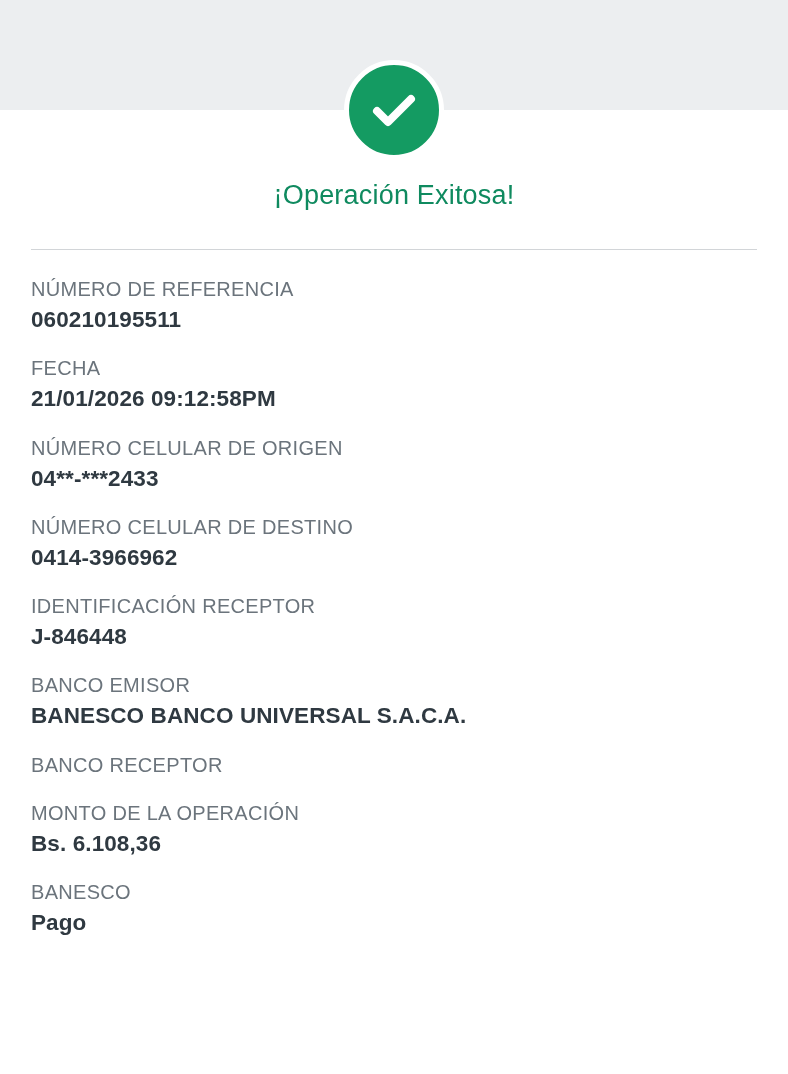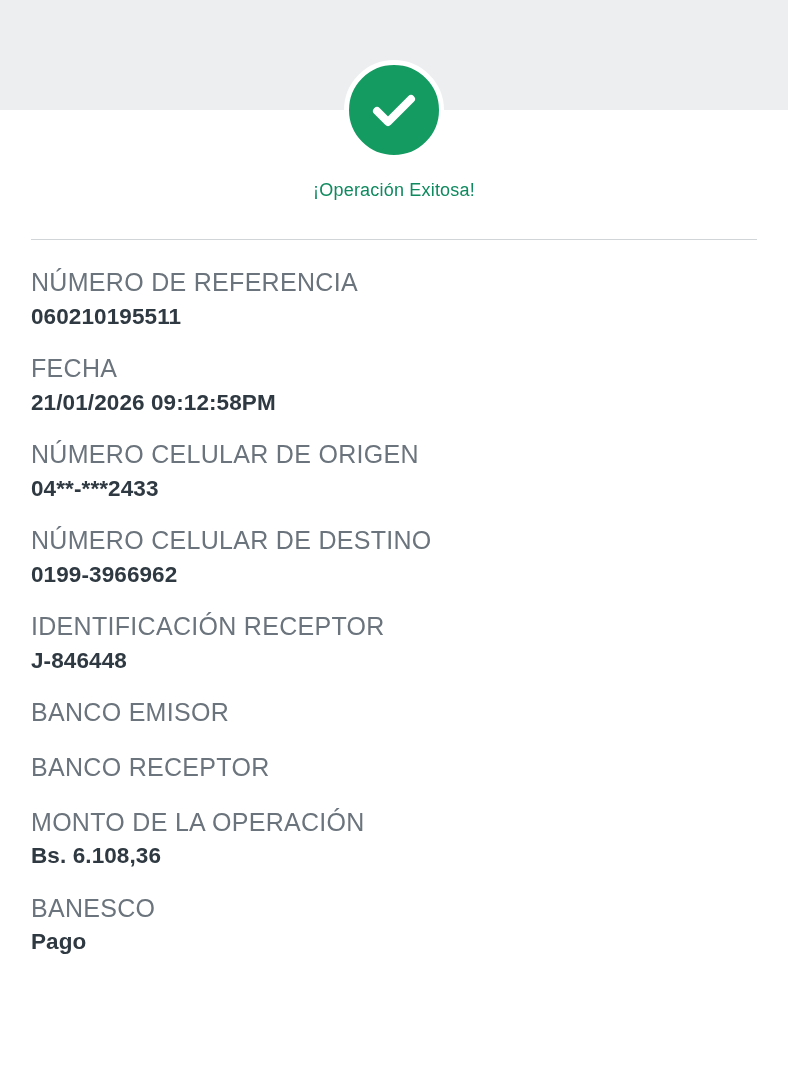--- a/index.html
+++ b/index.html
@@ -65,21 +65,21 @@
     top: 0;
     left: 0;
     width: 788px;
     padding-top: 180px;
     box-sizing: border-box;
   }
 
   .title {
     text-align: center;
     color: #0f8a5f;
-    font-size: 18px;
+    font-size: 27px;
     font-weight: 400;
     letter-spacing: 0.2px;
     margin: 0 0 38px 0;
   }
 
   .divider {
     width: 726px;
     height: 1px;
     background: #d2d5d8;
     margin: 0 auto 26px auto;
@@ -87,21 +87,21 @@
 
   .fields {
     padding: 0 31px;
   }
 
   .field {
     margin-bottom: 21px;
   }
 
   .field-label {
-    font-size: 25px;
+    font-size: 20px;
     color: #6b747c;
     font-weight: 400;
     letter-spacing: 0.3px;
     line-height: 1.35;
     margin-bottom: 2px;
   }
 
   .field-value {
     font-size: 22.5px;
     color: #2f3941;
@@ -143,30 +143,31 @@
         <div class="field-value">21/01/2026 09:12:58PM</div>
       </div>
 
       <div class="field">
         <div class="field-label">NÚMERO CELULAR DE ORIGEN</div>
         <div class="field-value">04**-***2433</div>
       </div>
 
       <div class="field">
         <div class="field-label">NÚMERO CELULAR DE DESTINO</div>
-        <div class="field-value">0199-3966962</div>
+        <div class="field-value">0414-3966962</div>
       </div>
 
       <div class="field">
         <div class="field-label">IDENTIFICACIÓN RECEPTOR</div>
         <div class="field-value">J-846448</div>
       </div>
 
       <div class="field">
         <div class="field-label">BANCO EMISOR</div>
+        <div class="field-value">BANESCO BANCO UNIVERSAL S.A.C.A.</div>
       </div>
 
       <div class="field">
         <div class="field-label">BANCO RECEPTOR</div>
       </div>
 
       <div class="field">
         <div class="field-label">MONTO DE LA OPERACIÓN</div>
         <div class="field-value">Bs. 6.108,36</div>
       </div>

